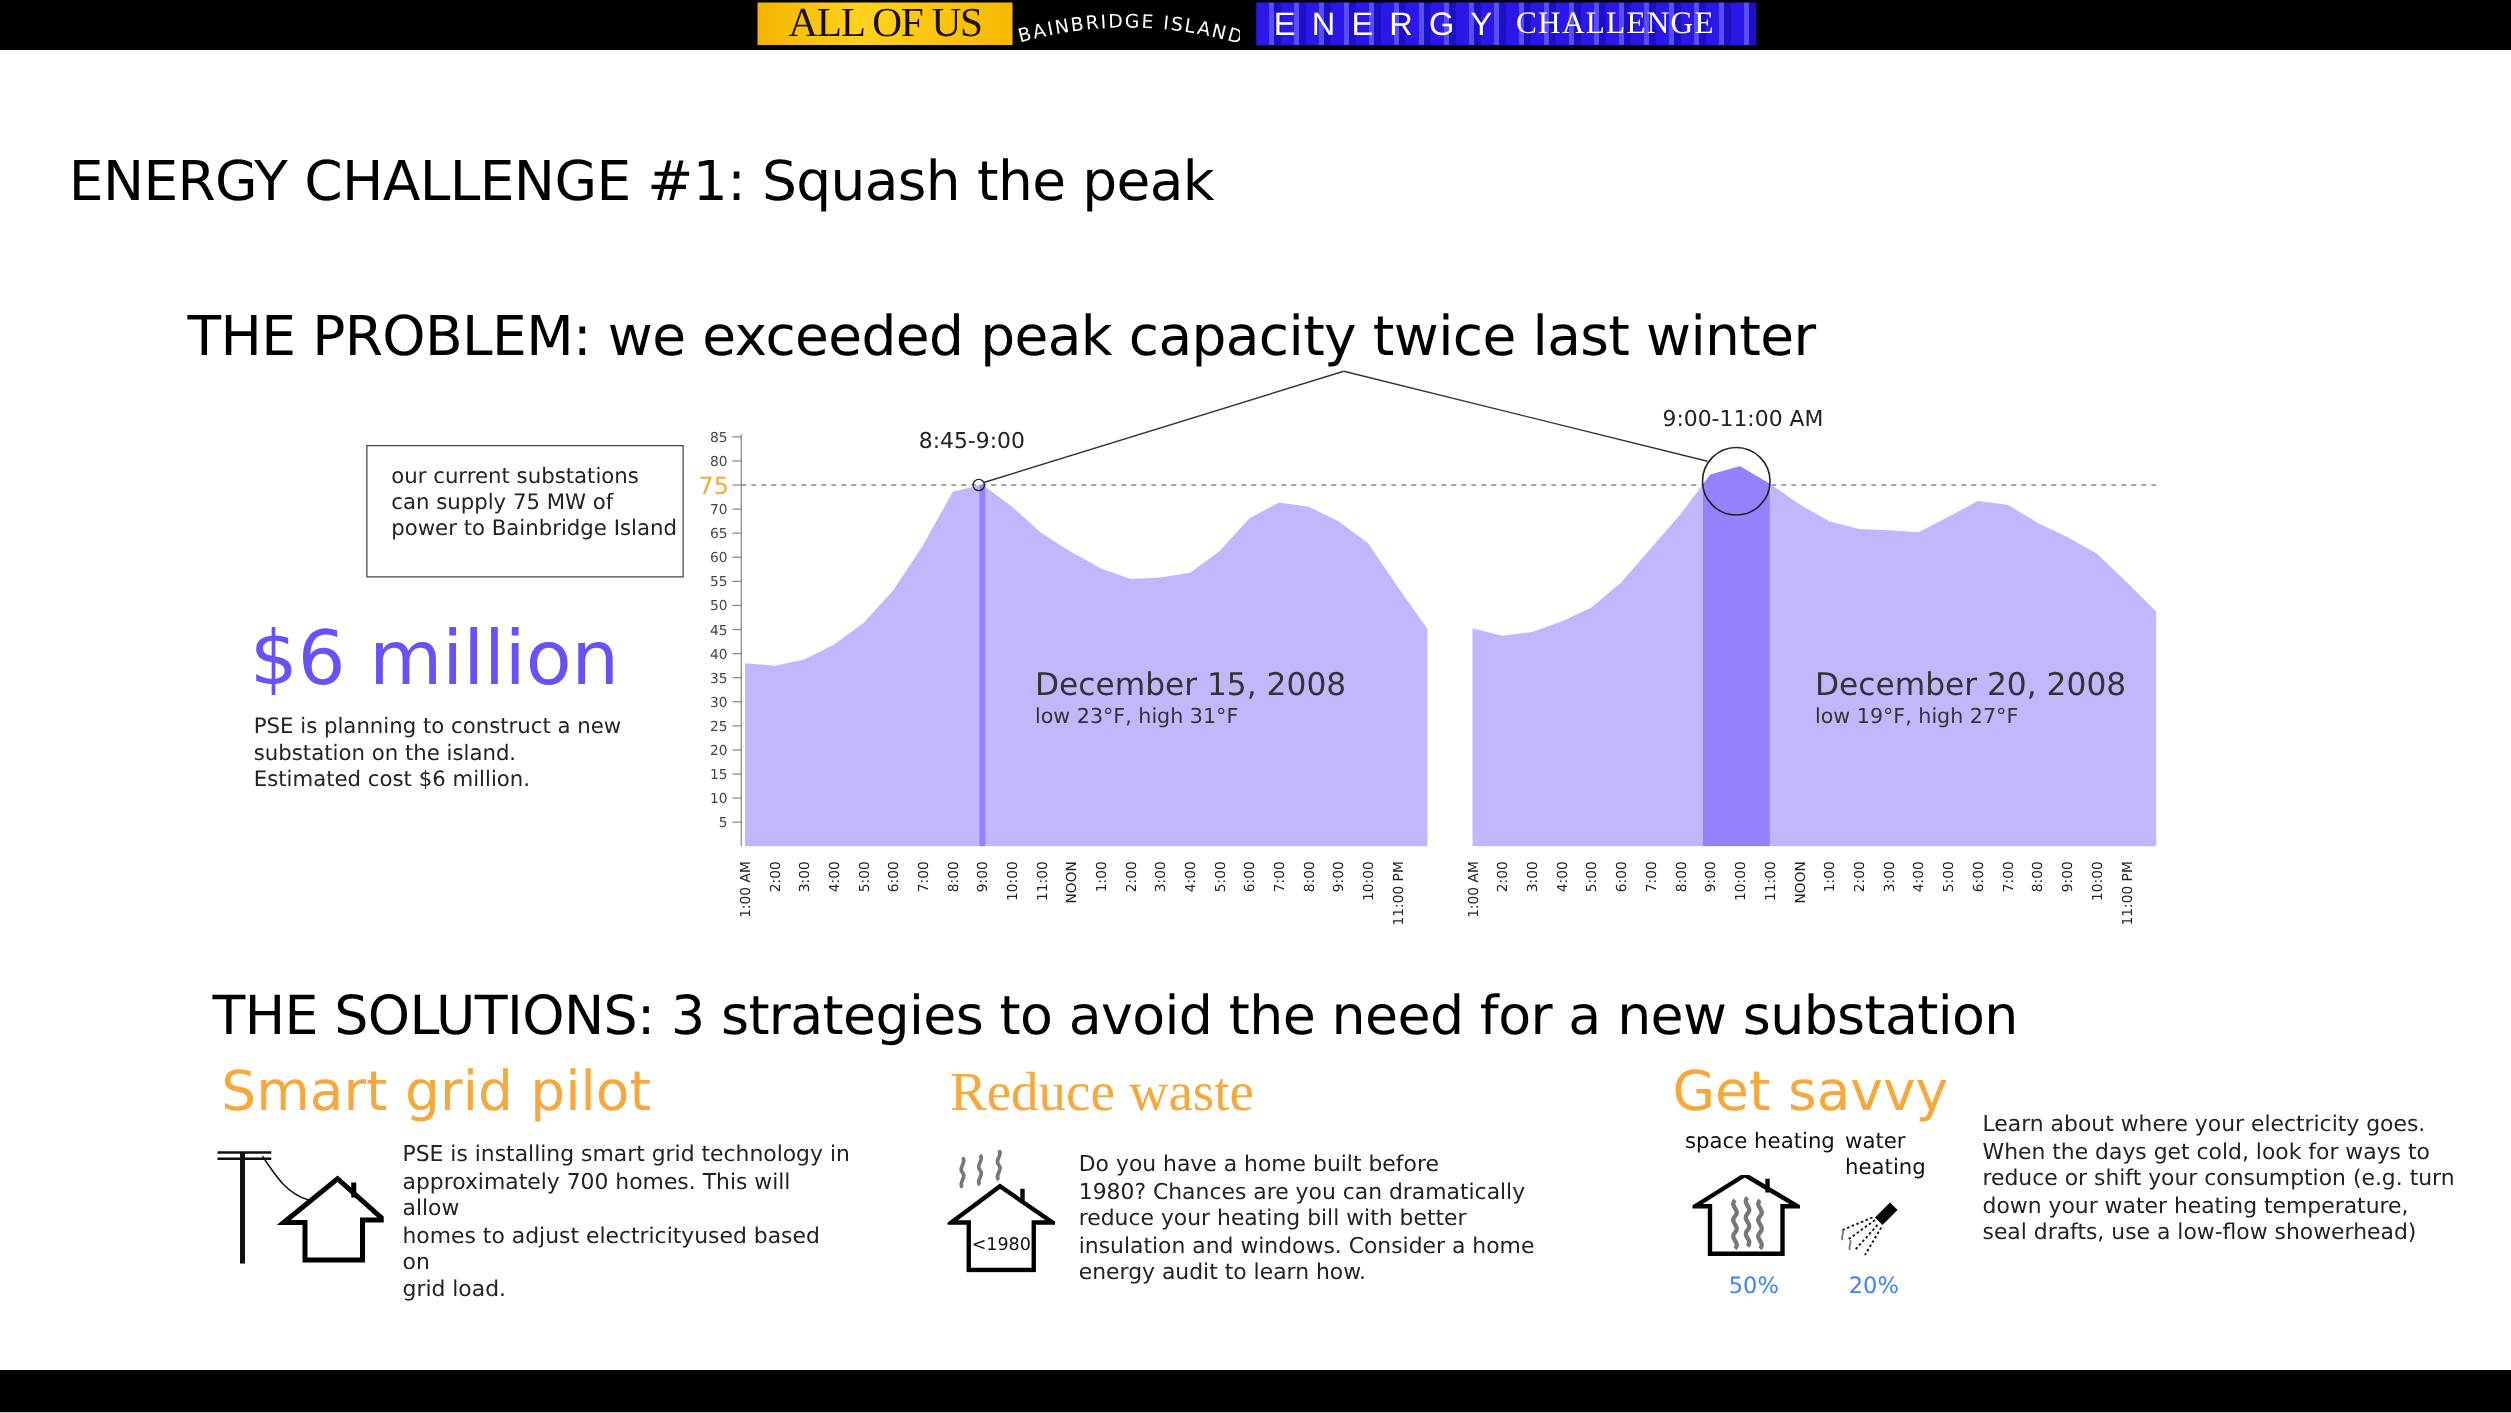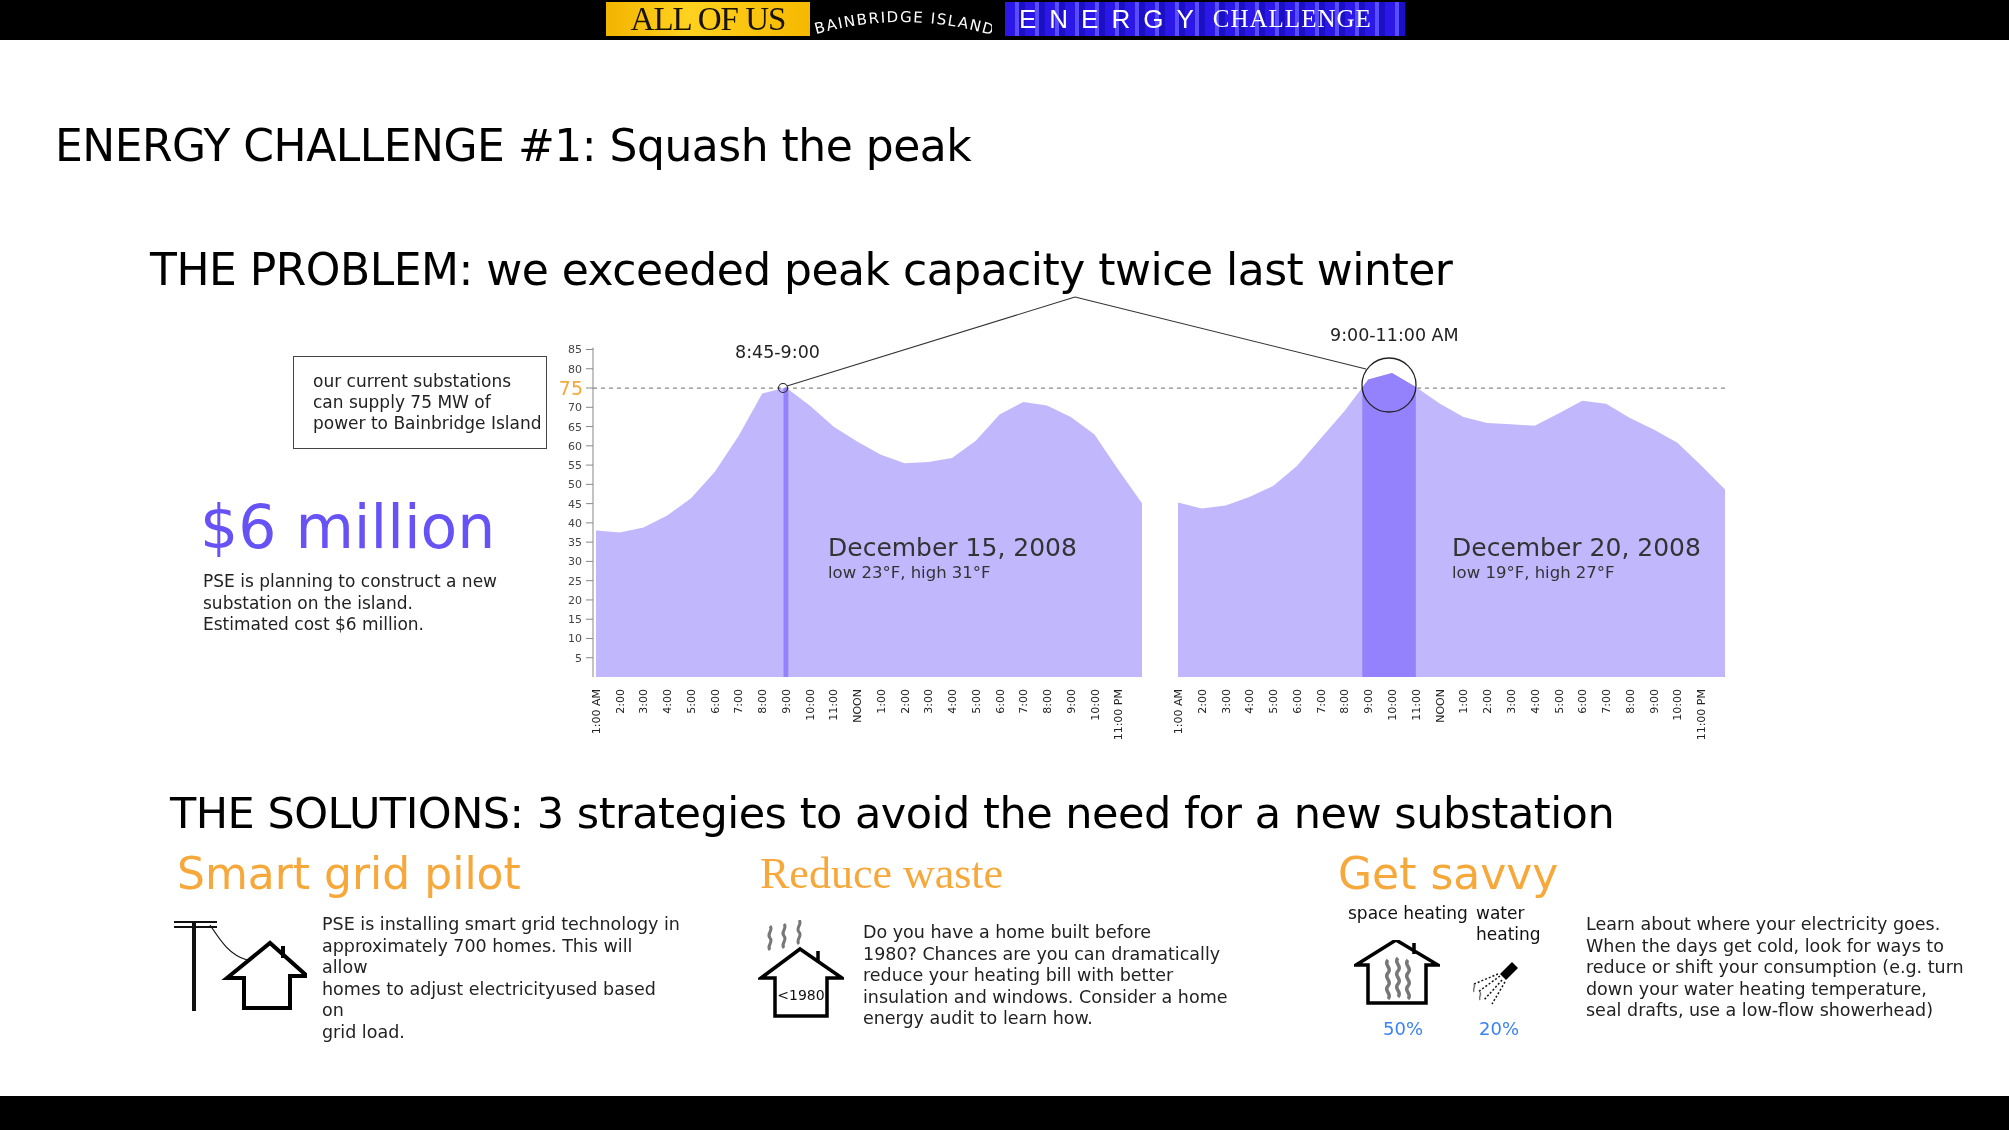--- a/index.html
+++ b/index.html
@@ -8,21 +8,21 @@
   #topbar{left:0;top:0;width:2009px;height:40px;background:#000;}
   #bottombar{left:0;top:1096px;width:2009px;height:34px;background:#000;}
   #brand-yellow{left:606px;top:2px;width:204px;height:34px;background:linear-gradient(90deg,#f2b400,#ffd21f 40%,#f6b800);display:flex;align-items:center;justify-content:center;overflow:hidden;}
   #brand-yellow span{font-family:"Liberation Serif","DejaVu Serif",serif;font-size:33px;color:#1a1200;letter-spacing:-1px;white-space:nowrap;line-height:34px;}
   #brand-island{left:812px;top:4px;width:180px;height:32px;}
   #brand-blue{left:1005px;top:2px;width:400px;height:34px;background:repeating-linear-gradient(90deg,#2a17e8 0 10px,#5a4cff 10px 14px,#1b10c4 14px 20px);display:flex;align-items:center;}
   #brand-blue .e{font-family:"Liberation Sans",sans-serif;color:#fff;font-size:26px;letter-spacing:13px;margin-left:14px;white-space:nowrap;}
   #brand-blue .c{font-family:"Liberation Serif",serif;color:#fff;font-size:25px;letter-spacing:1px;margin-left:6px;white-space:nowrap;}
   #page-title{left:55px;top:120px;font-size:44px;font-weight:normal;color:#000;white-space:nowrap;letter-spacing:-0.5px;}
   #problem-heading{left:150px;top:244px;font-size:44px;color:#000;white-space:nowrap;letter-spacing:-0.5px;text-align:center;}
-  #capacity-box{left:293px;top:356px;width:254px;height:93px;border:1.5px solid #444;box-sizing:border-box;padding:14px 0 0 19px;font-size:17px;line-height:21px;color:#222;}
+  #capacity-box{left:293px;top:356px;width:254px;height:106px;border:1.5px solid #444;box-sizing:border-box;padding:14px 0 0 19px;font-size:17px;line-height:21px;color:#222;}
   #cost-figure{left:200px;top:492px;font-size:60px;color:#6652f5;white-space:nowrap;}
   #cost-desc{left:203px;top:571px;font-size:17px;line-height:21.5px;color:#222;width:320px;}
   #chart{left:0;top:0;width:2009px;height:1130px;}
   #chart text{font-family:"DejaVu Sans","Liberation Sans",sans-serif;}
   #solutions-heading{left:170px;top:788px;font-size:43px;color:#000;white-space:nowrap;letter-spacing:-0.5px;}
   .sol-title{font-size:44px;color:#f6a83a;white-space:nowrap;}
   .sol-text{font-size:17.5px;line-height:21.5px;color:#222;}
   .small-label{font-size:17px;color:#111;line-height:21px;}
   .pct{font-size:18px;color:#3b82f6;}
 </style>
@@ -215,21 +215,21 @@
   <path d="M44,18 c-5,5 5,8 0,13 c-5,5 5,8 0,13 c-5,5 5,8 0,13" fill="none" stroke="#777" stroke-width="3.5"></path>
   <path d="M54,20 c-5,5 5,8 0,13 c-5,5 5,8 0,13 c-5,5 5,8 0,13" fill="none" stroke="#777" stroke-width="3.5"></path>
 </svg>
 <svg class="abs" style="left:1470px;top:958px;" width="50" height="48" viewBox="0 0 50 48">
   <path d="M30,16 L42,4 L48,10 L36,22 Z" fill="#000"></path>
   <path d="M30,18 L8,34 M32,22 L14,42 M35,24 L22,46 M28,16 L4,26" stroke="#111" stroke-width="1.5" stroke-dasharray="2,2"></path>
   <path d="M4,34 c-2,-3 2,-5 0,-8 M10,42 c-2,-3 2,-5 0,-8" fill="none" stroke="#777" stroke-width="1.5"></path>
 </svg>
 <div class="abs pct" style="left:1383px;top:1018px;">50%</div>
 <div class="abs pct" style="left:1479px;top:1018px;">20%</div>
-<div class="abs sol-text" style="left:1586px;top:914px;width:400px;">
+<div class="abs sol-text" style="left:1586px;top:890px;width:400px;">
   <div>Learn about where your electricity goes.</div>
   <div>When the days get cold, look for ways to</div>
   <div>reduce or shift your consumption (e.g. turn</div>
   <div>down your water heating temperature,</div>
   <div>seal drafts, use a low-flow showerhead)</div>
 </div>
 
 <div id="bottombar" class="abs"></div>
 
 </body></html>

